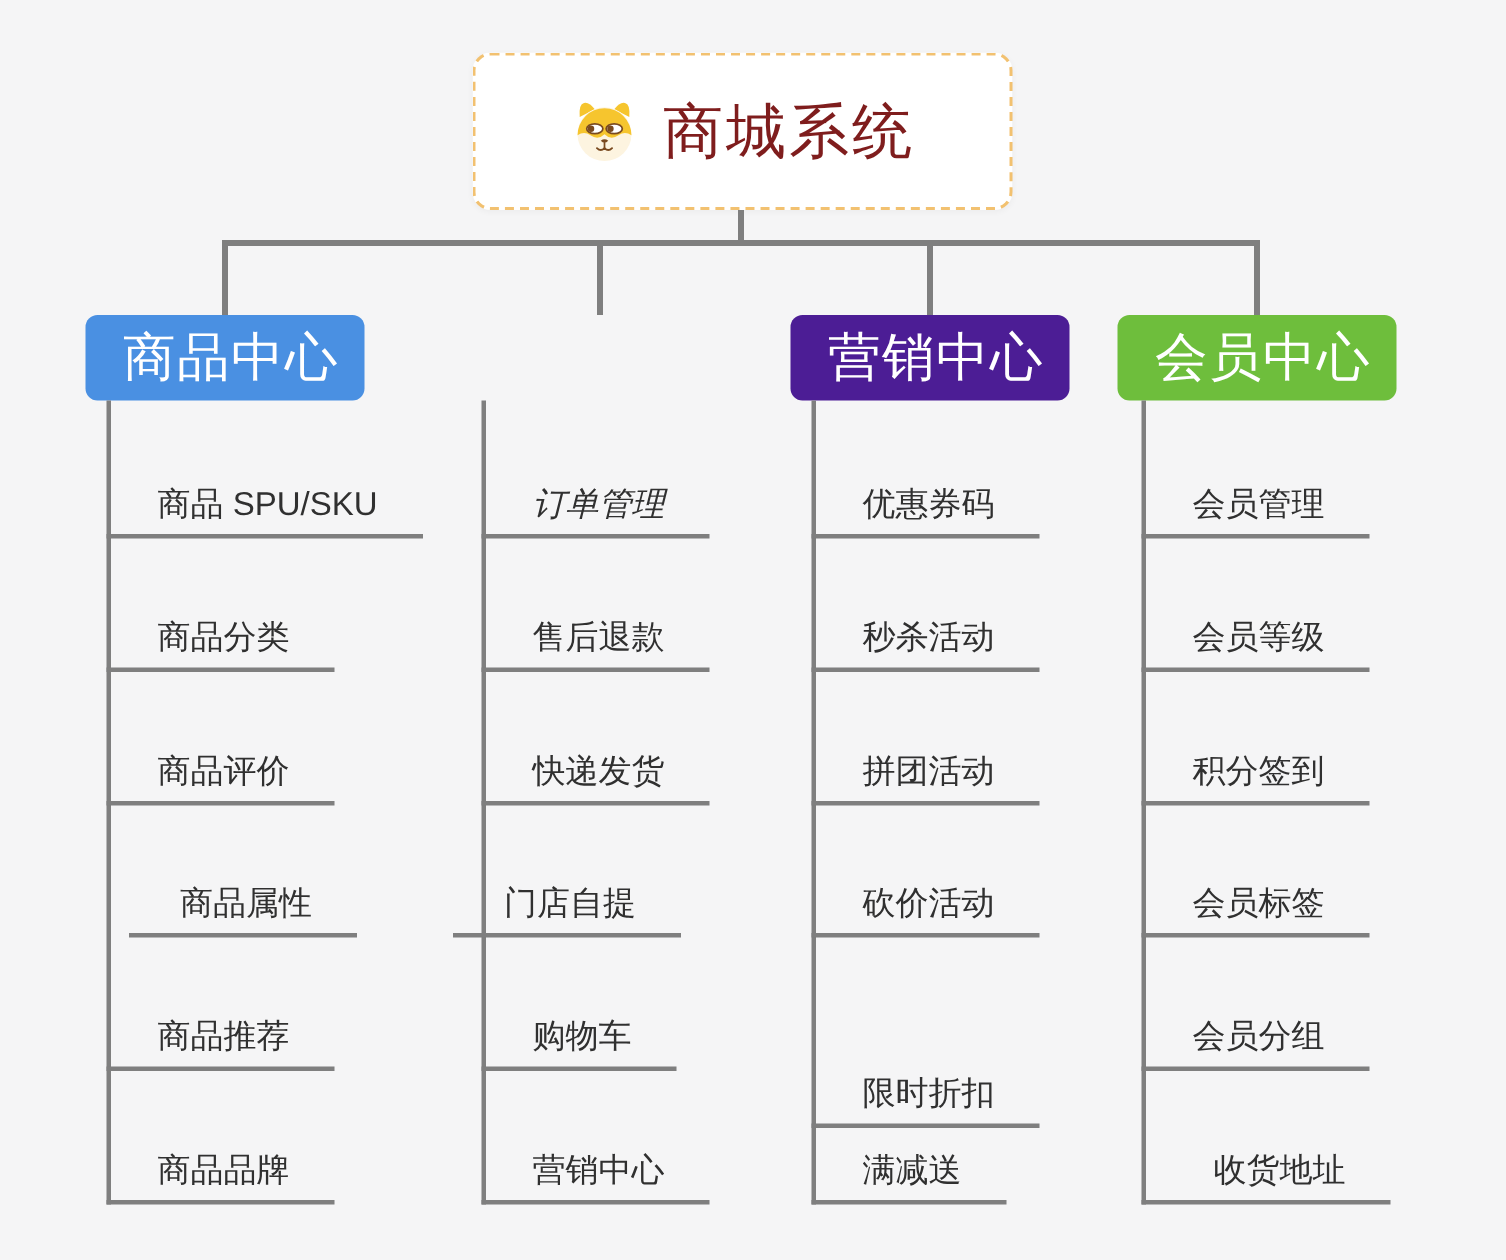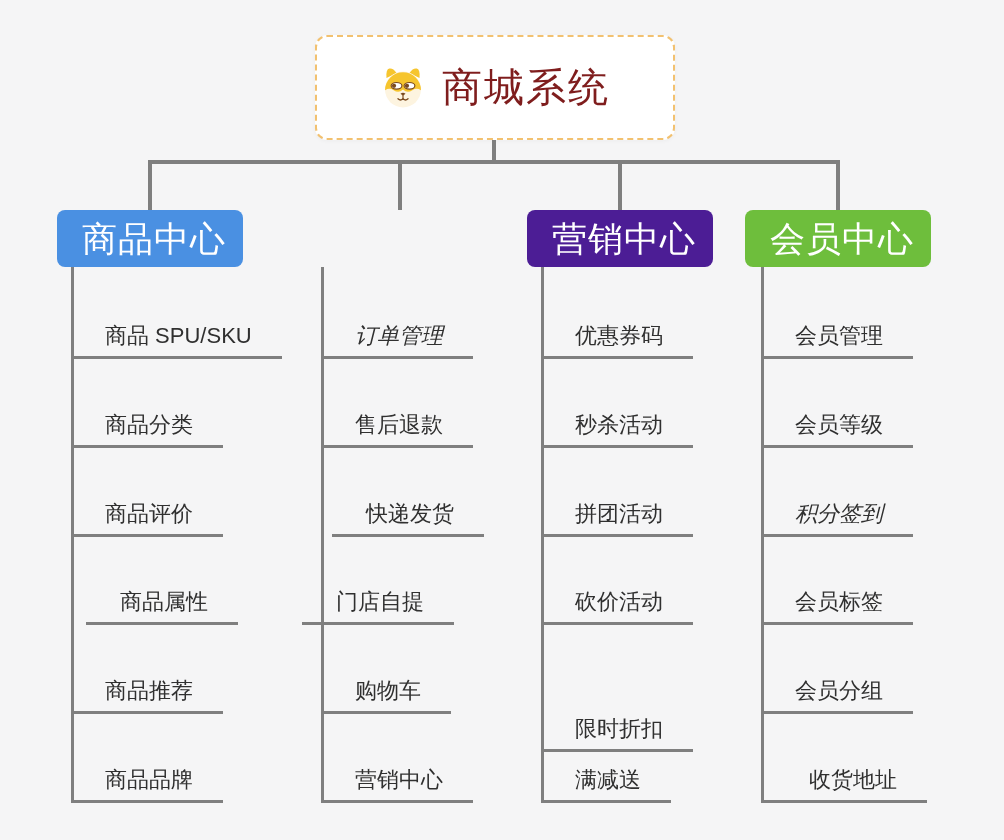--- a/index.html
+++ b/index.html
@@ -114,35 +114,35 @@
       <div class="leaf-item" style="left: 71px; top: 319px;">商品 SPU/SKU</div>
       <div class="leaf-item" style="left: 71px; top: 407.8px;">商品分类</div>
       <div class="leaf-item" style="left: 71px; top: 496.6px;">商品评价</div>
       <div class="leaf-item" style="left: 86px; top: 585.4px;">商品属性</div>
       <div class="leaf-item" style="left: 71px; top: 674.2px;">商品推荐</div>
       <div class="leaf-item" style="left: 71px; top: 763px;">商品品牌</div>
     </div>
   <div>
       <div class="leaf-item" style="left: 321px; top: 319px; font-style: italic;">订单管理</div>
       <div class="leaf-item" style="left: 321px; top: 407.8px;">售后退款</div>
-      <div class="leaf-item" style="left: 332px; top: 496.6px;">快递发货</div>
+      <div class="leaf-item" style="left: 321px; top: 496.6px;">快递发货</div>
       <div class="leaf-item" style="left: 302px; top: 585.4px;">门店自提</div>
       <div class="leaf-item" style="left: 321px; top: 674.2px;">购物车</div>
       <div class="leaf-item" style="left: 321px; top: 763px;">营销中心</div>
     </div>
   <div>
       <div class="leaf-item" style="left: 541px; top: 319px;">优惠券码</div>
       <div class="leaf-item" style="left: 541px; top: 407.8px;">秒杀活动</div>
       <div class="leaf-item" style="left: 541px; top: 496.6px;">拼团活动</div>
       <div class="leaf-item" style="left: 541px; top: 585.4px;">砍价活动</div>
       <div class="leaf-item" style="left: 541px; top: 712px;">限时折扣</div>
       <div class="leaf-item" style="left: 541px; top: 763px;">满减送</div>
     </div>
   <div>
       <div class="leaf-item" style="left: 761px; top: 319px;">会员管理</div>
       <div class="leaf-item" style="left: 761px; top: 407.8px;">会员等级</div>
-      <div class="leaf-item" style="left: 761px; top: 496.6px; font-style: italic;">积分签到</div>
+      <div class="leaf-item" style="left: 761px; top: 496.6px;">积分签到</div>
       <div class="leaf-item" style="left: 761px; top: 585.4px;">会员标签</div>
       <div class="leaf-item" style="left: 761px; top: 674.2px;">会员分组</div>
       <div class="leaf-item" style="left: 761px; top: 763px; padding-left: 48px;">收货地址</div>
     </div>
 
 </div>
 
 </body></html>

